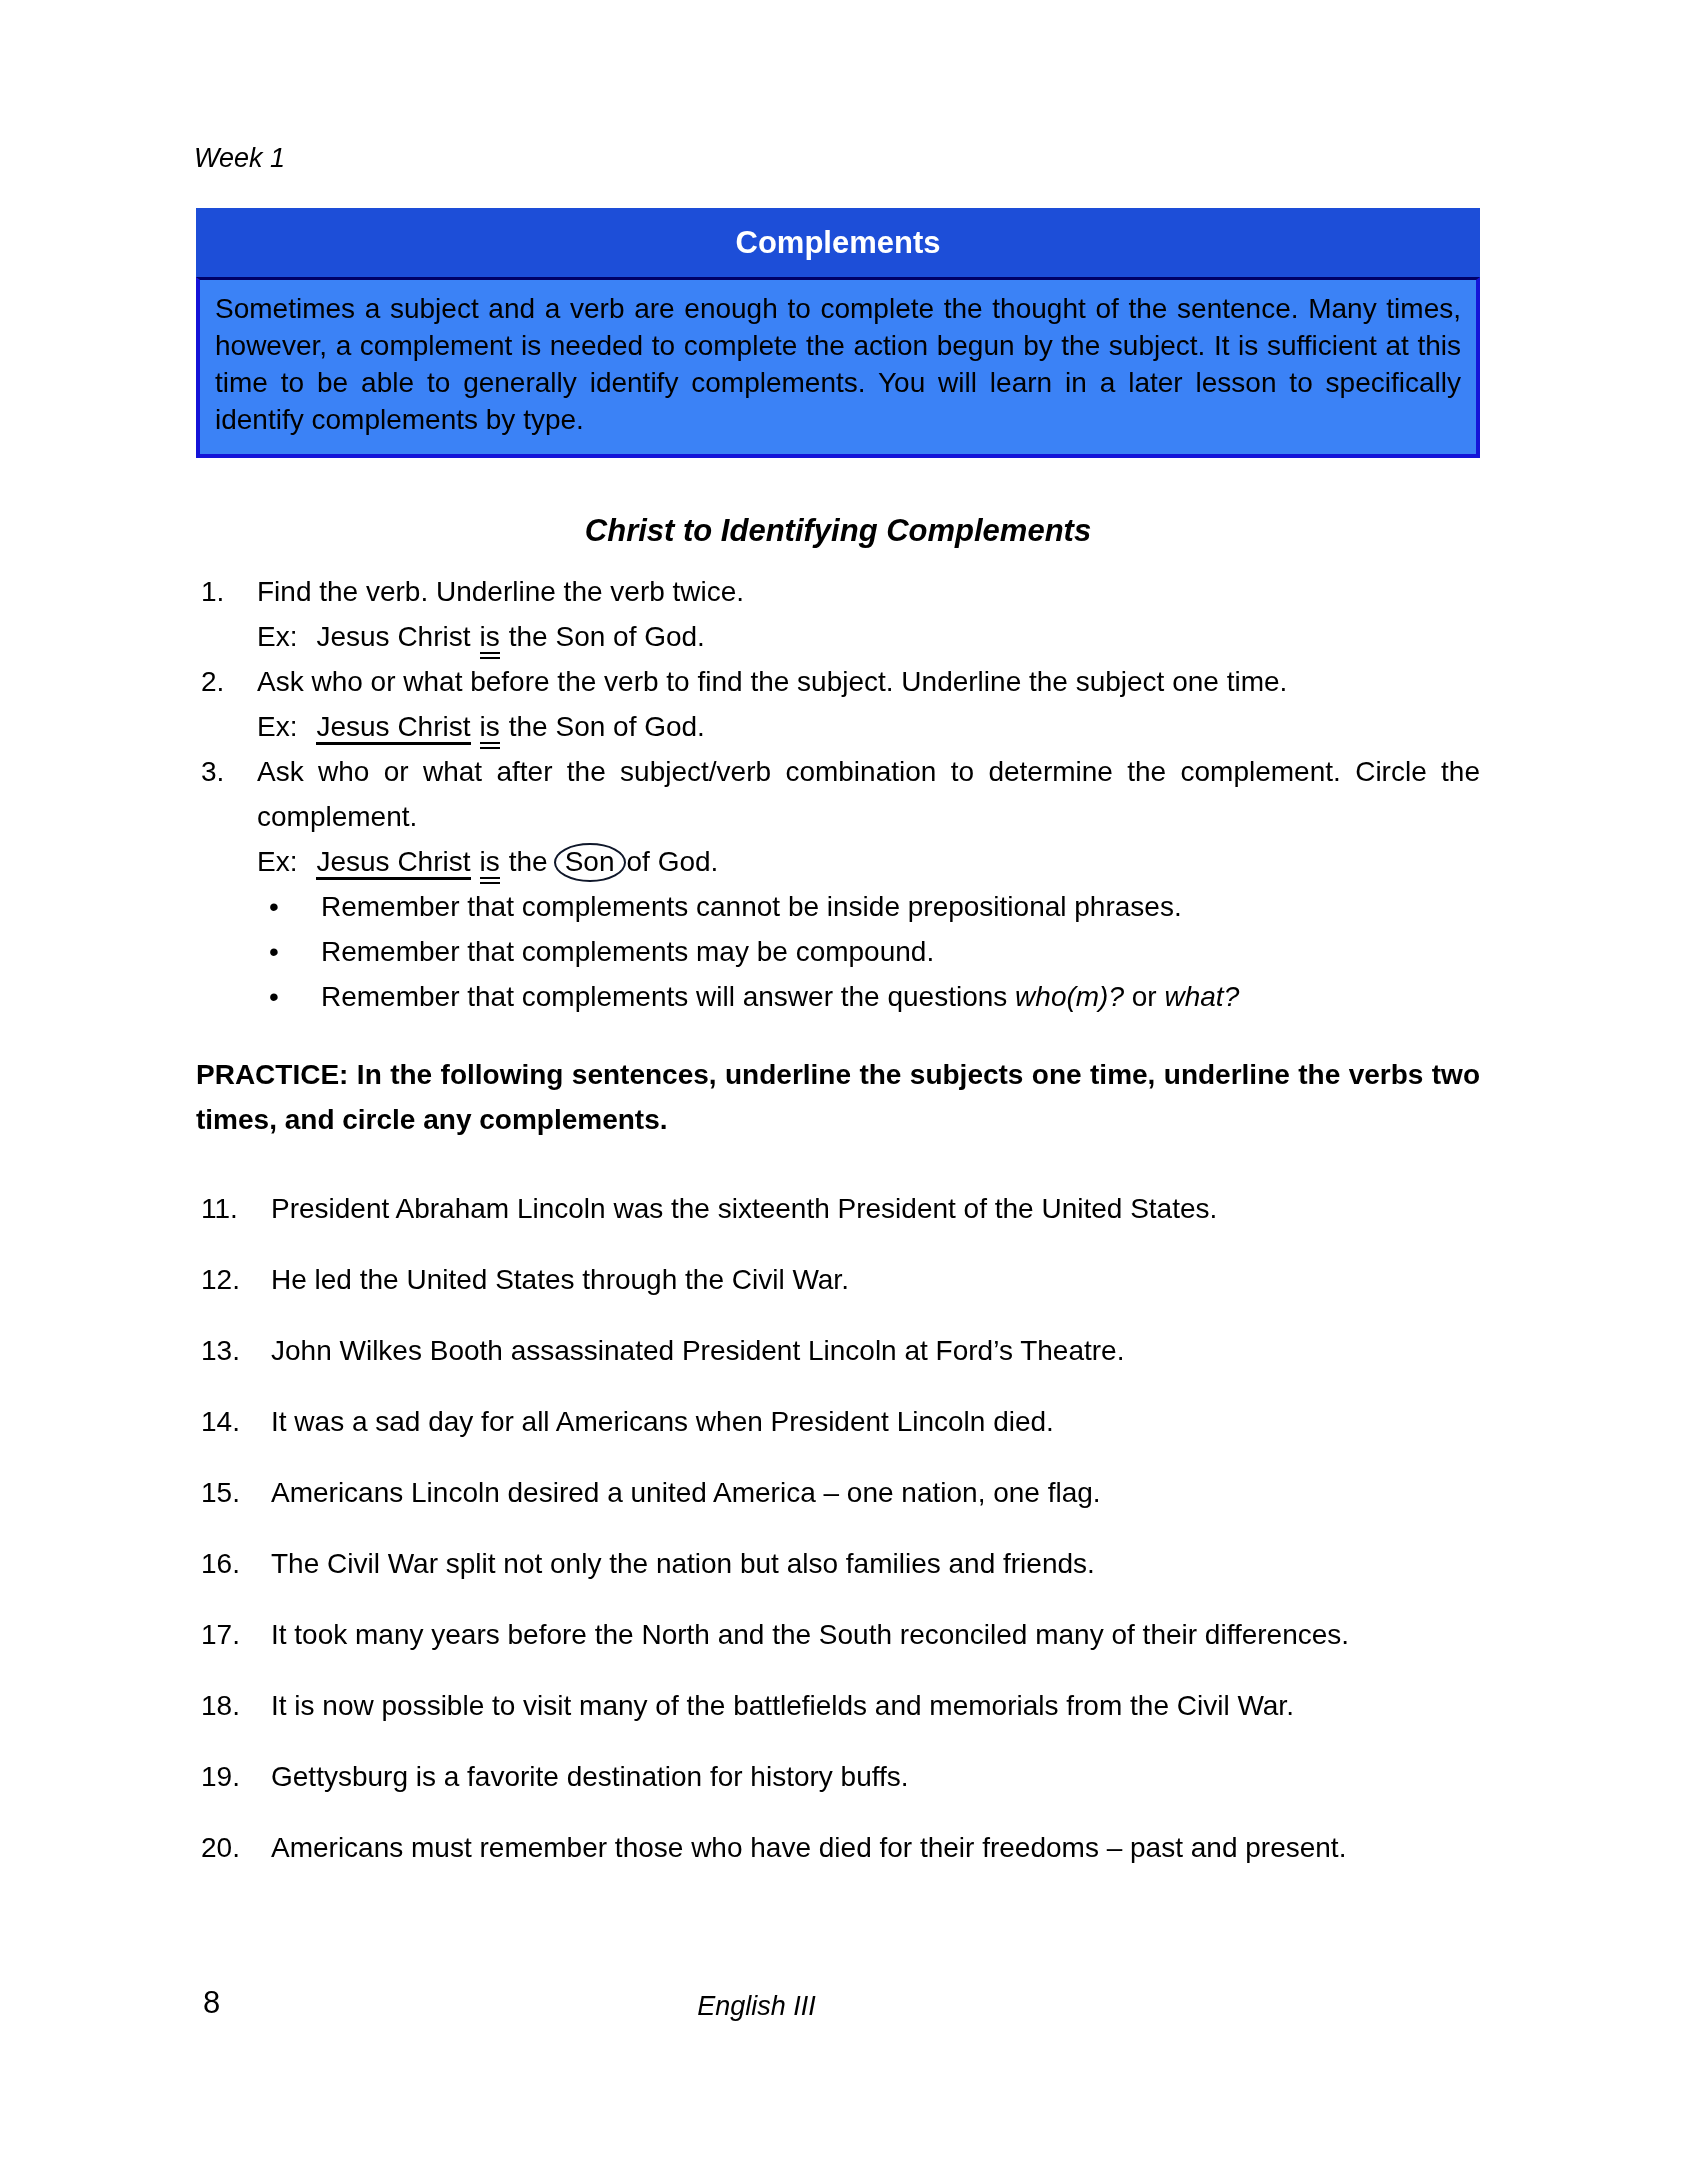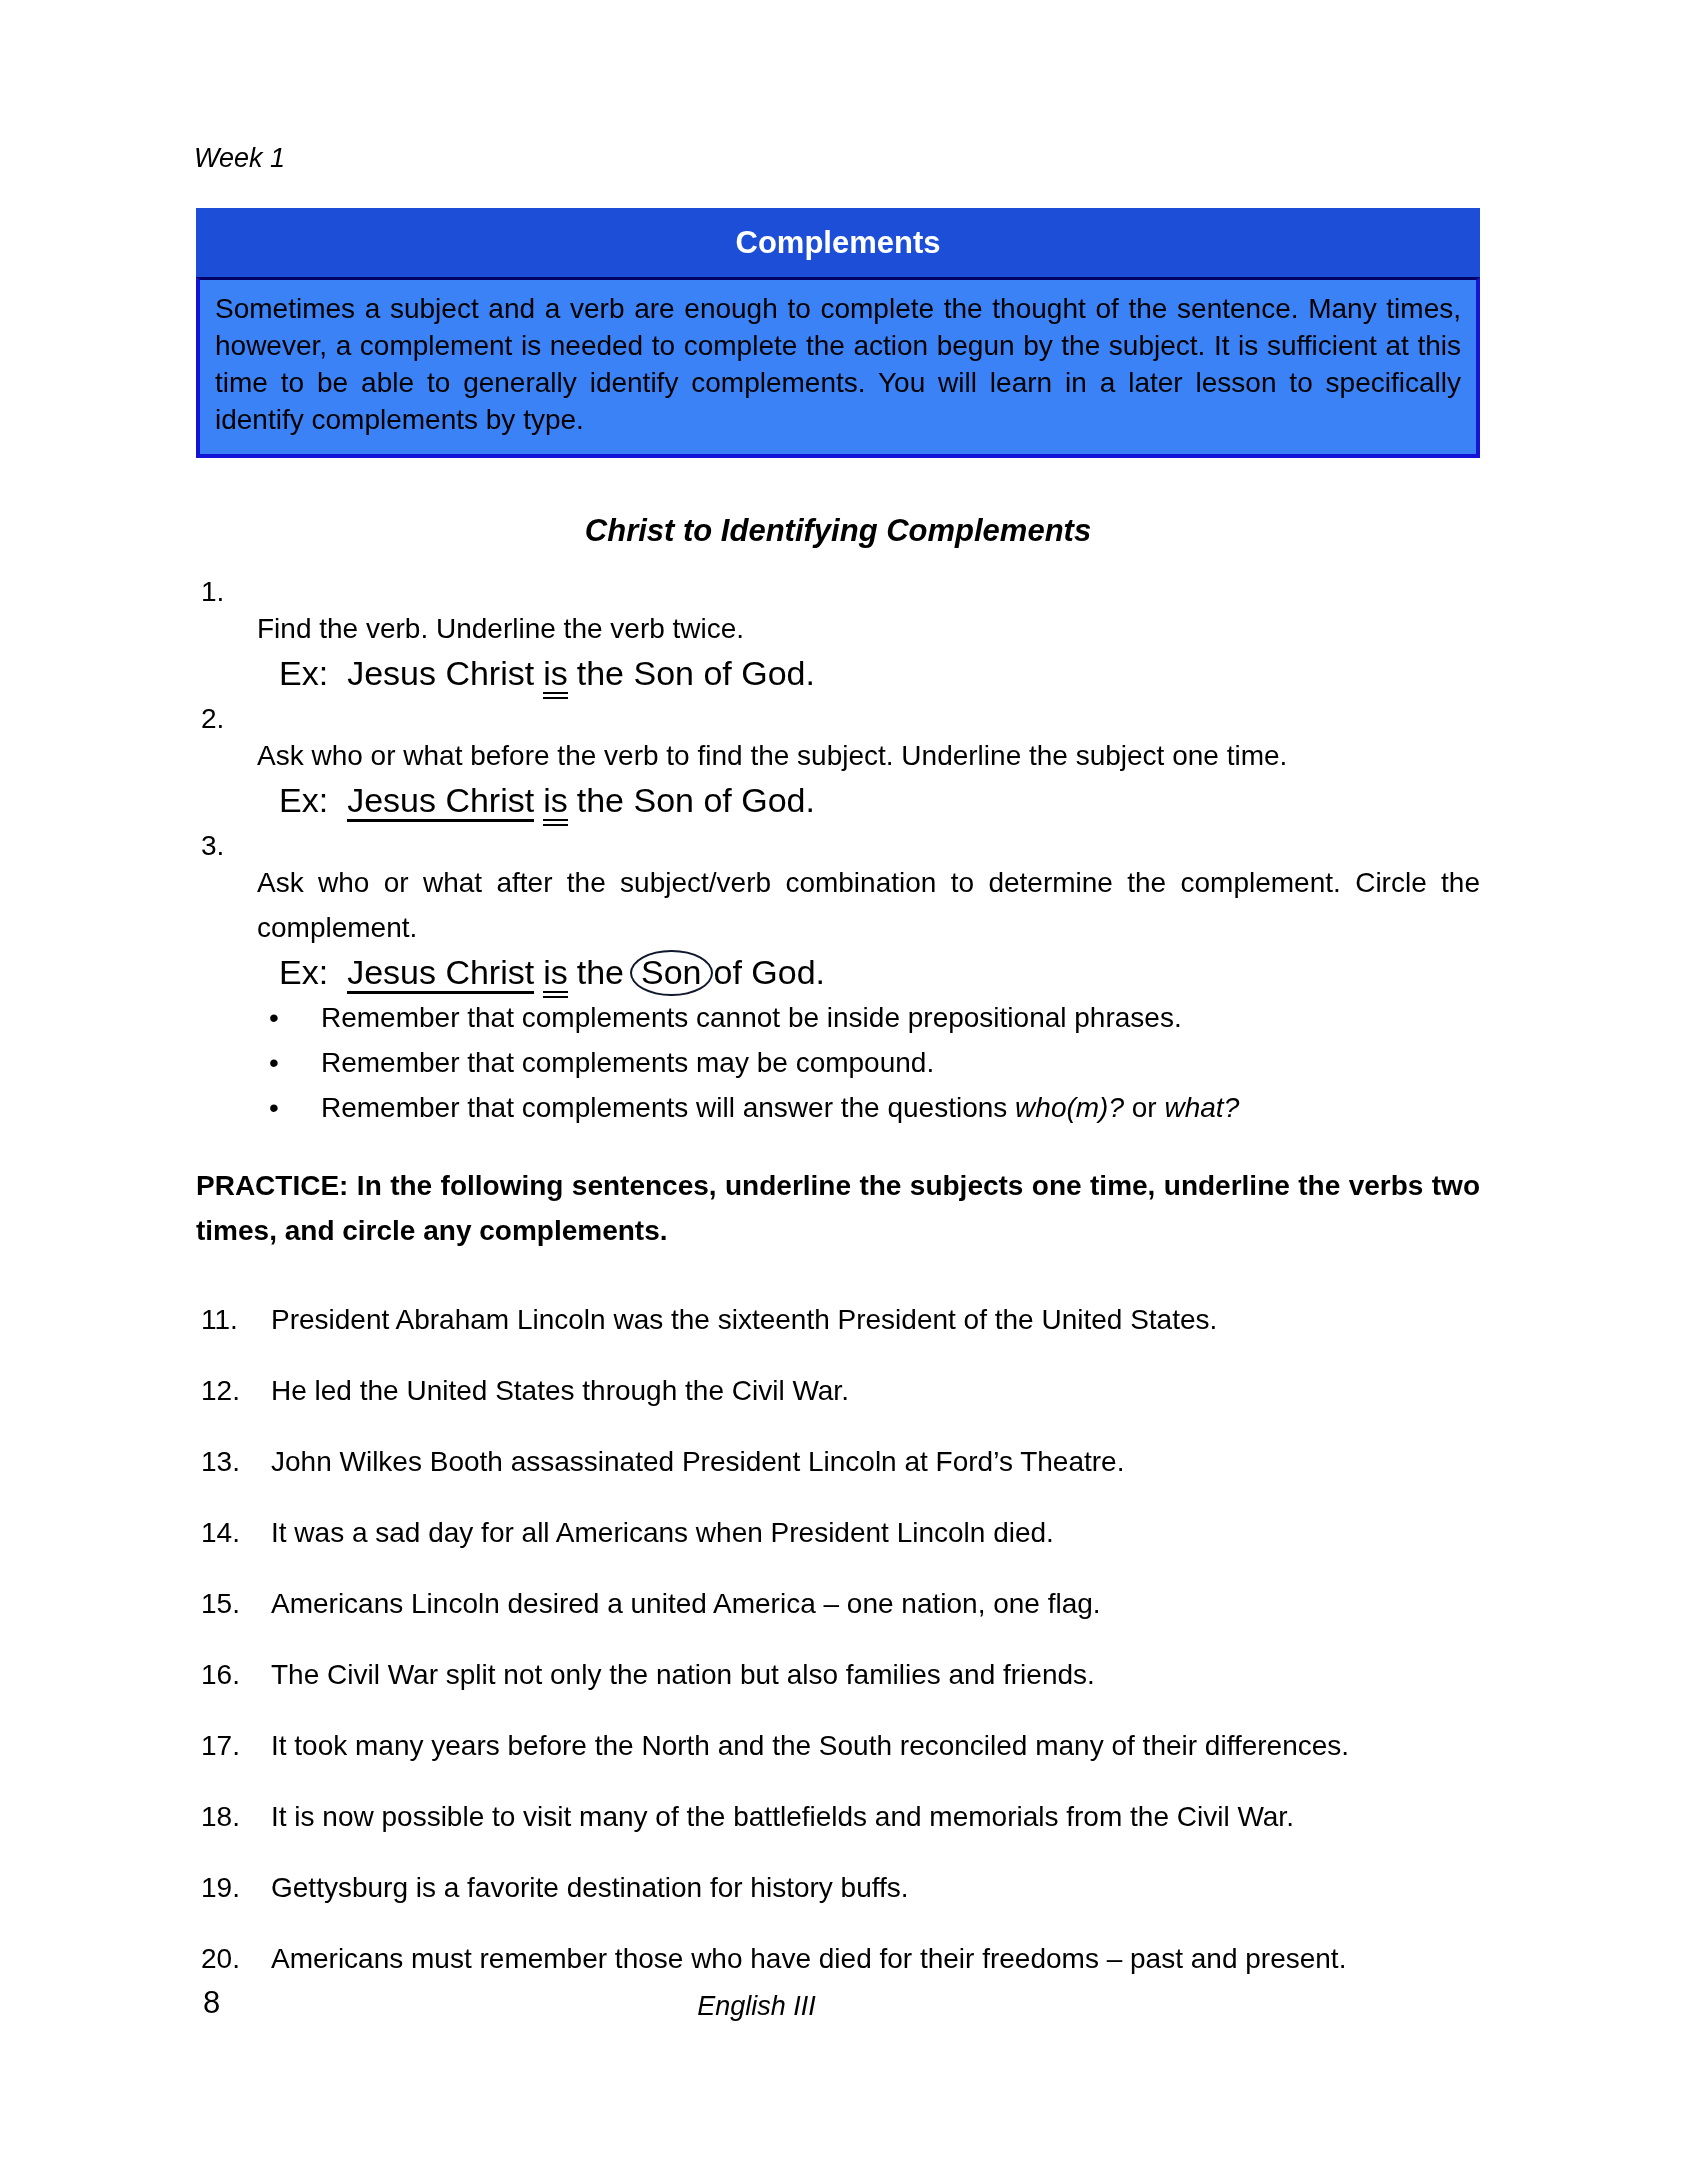--- a/index.html
+++ b/index.html
@@ -23,22 +23,22 @@
     font-size:28px;line-height:37px;text-align:justify;
   }
 
   .steps-heading{
     margin:55px 0 20px 0;text-align:center;
     font-size:31px;font-weight:bold;font-style:italic;
   }
 
   .step{display:flex;font-size:28px;line-height:45px;}
   .step-num{flex:0 0 56px;padding-left:5px;}
-  .step-text{flex:1;text-align:justify;margin-top:37px;}
-  .example{margin-left:83px;font-size:34px;line-height:45px;white-space:nowrap;}
+  .step-text{flex:1;text-align:justify;}
+  .example{margin-left:61px;font-size:28px;line-height:45px;white-space:nowrap;}
   .ex-label{margin-right:19px;}
   .seg{margin-right:9px;}
   .seg.last{margin-right:0;}
   .mark-underline{border-bottom:3px solid #000;padding-bottom:0px;}
   .mark-double-underline{border-bottom:7px double #000;}
   .mark-circle{
     border:2px solid #0f172a;border-radius:50%;
     padding:1px 9px 3px 9px;margin-left:-3px;margin-right:1px;
   }
 

